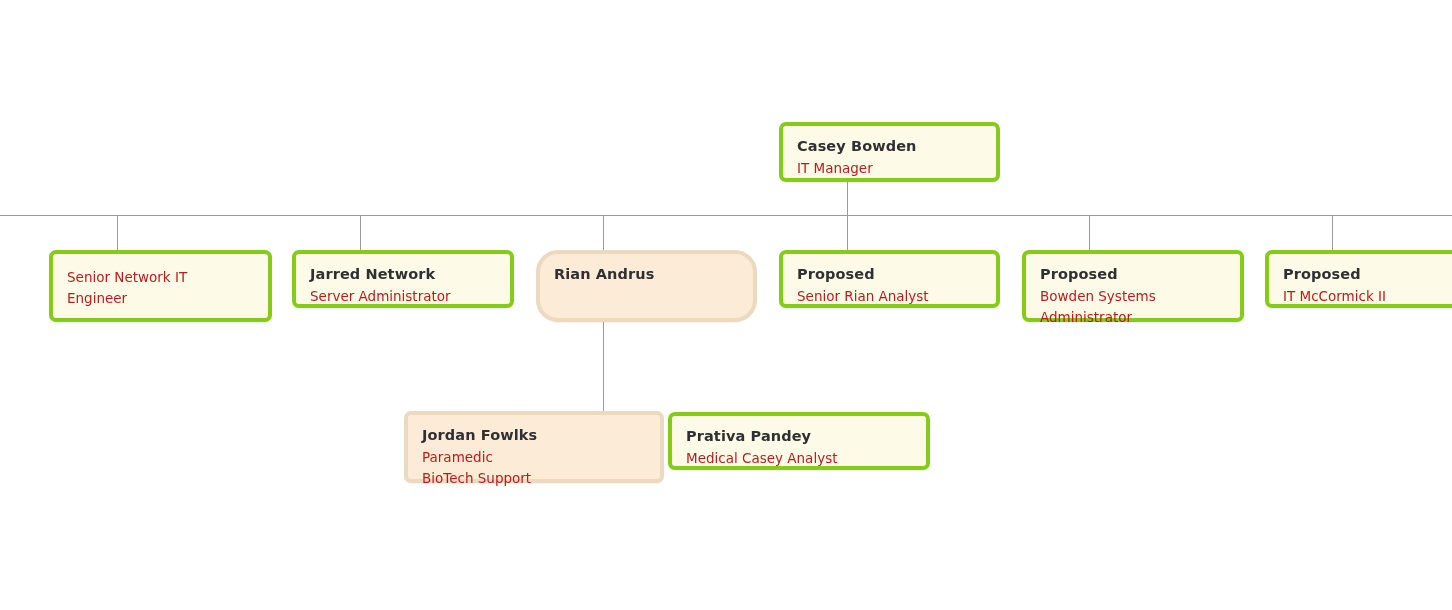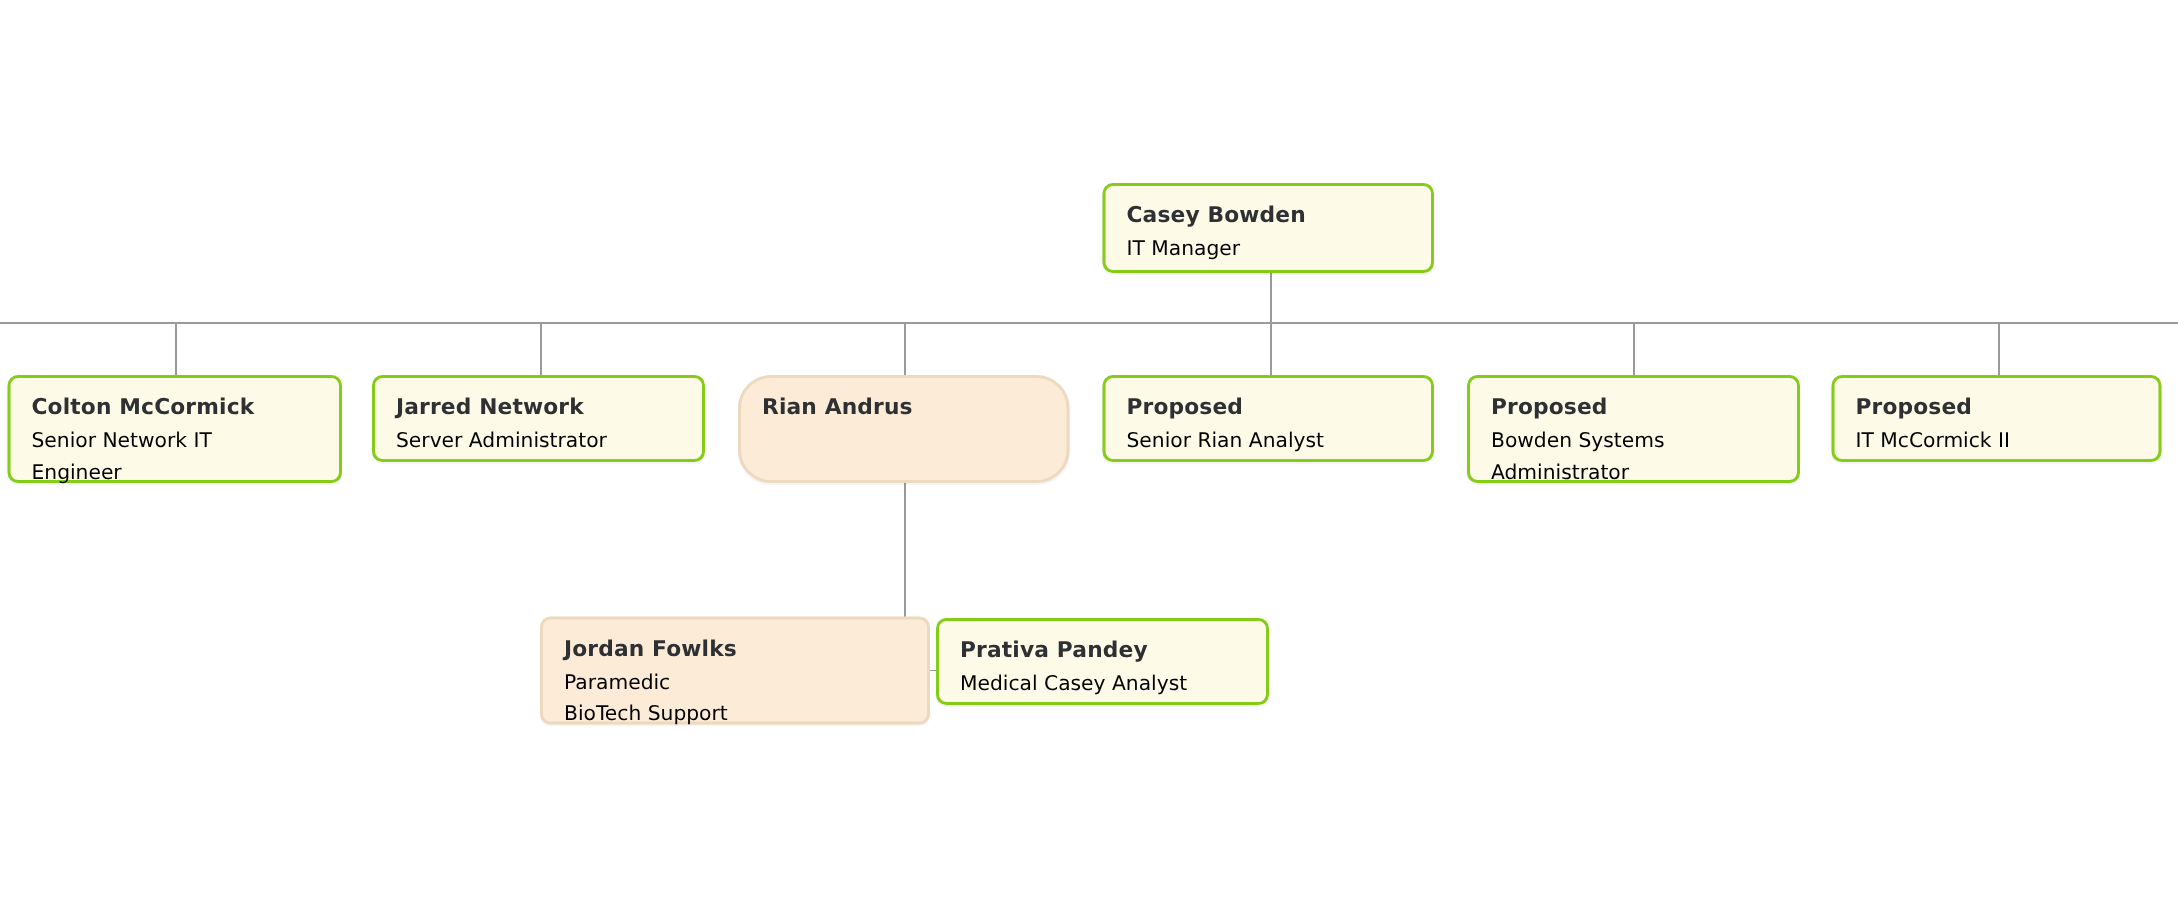--- a/index.html
+++ b/index.html
@@ -24,41 +24,42 @@
     left: 0;
     top: 0;
     width: 1452px;
     height: 610px;
     pointer-events: none;
   }
   .node {
     position: absolute;
     box-sizing: border-box;
     border-radius: 7px;
-    border: 2px solid #84cc16;
+    border: 4px solid #84cc16;
     background: #fdfbe7;
     padding: 11px 14px 10px 14px;
     box-shadow: 0 1px 1px rgba(0,0,0,0.05);
+    margin-left: 44px;
   }
   .node.peach {
     background: #fcebd7;
     border-color: #ecd9be;
   }
   .node-name {
     font-size: 14.5px;
     font-weight: bold;
     color: #2f3033;
     line-height: 19px;
     letter-spacing: 0.1px;
     white-space: nowrap;
   }
   .node-title {
     font-size: 13.5px;
     font-weight: normal;
-    color: #000000;
+    color: #b91c1c;
     line-height: 20.5px;
     margin-top: 2px;
     white-space: pre-line;
   }
   .junction-dot {
     position: absolute;
     width: 11px;
     height: 11px;
     border-radius: 50%;
     background: #ffffff;
@@ -92,21 +93,20 @@
   </svg>
 
   <div class="junction-dot" style="left:596px; top:441px;"></div>
 
   <div class="node" style="left:735px; top:122px; width:221px; height:60px;">
     <div class="node-name">Casey Bowden</div>
     <div class="node-title">IT Manager</div>
   </div>
 
   <div class="node" style="left:5px; top:250px; width:223px; height:72px;">
-    <div class="node-name">Colton McCormick</div>
     <div class="node-title">Senior Network IT
 Engineer</div>
   </div>
 
   <div class="node" style="left:248px; top:250px; width:222px; height:58px;">
     <div class="node-name">Jarred Network</div>
     <div class="node-title">Server Administrator</div>
   </div>
 
   <div class="node peach" style="left:492px; top:250px; width:221px; height:72px;border-radius:22px;">
@@ -128,18 +128,18 @@
     <div class="node-name">Proposed</div>
     <div class="node-title">IT McCormick II</div>
   </div>
 
   <div class="node peach" style="left:360px; top:411px; width:260px; height:72px;">
     <div class="node-name">Jordan Fowlks</div>
     <div class="node-title">Paramedic
 BioTech Support</div>
   </div>
 
-  <div class="node" style="left:624px; top:412px; width:222px; height:58px;">
+  <div class="node" style="left:624px; top:412px; width:262px; height:58px;">
     <div class="node-name">Prativa Pandey</div>
     <div class="node-title">Medical Casey Analyst</div>
   </div>
 
 </div>
 
 </body></html>

